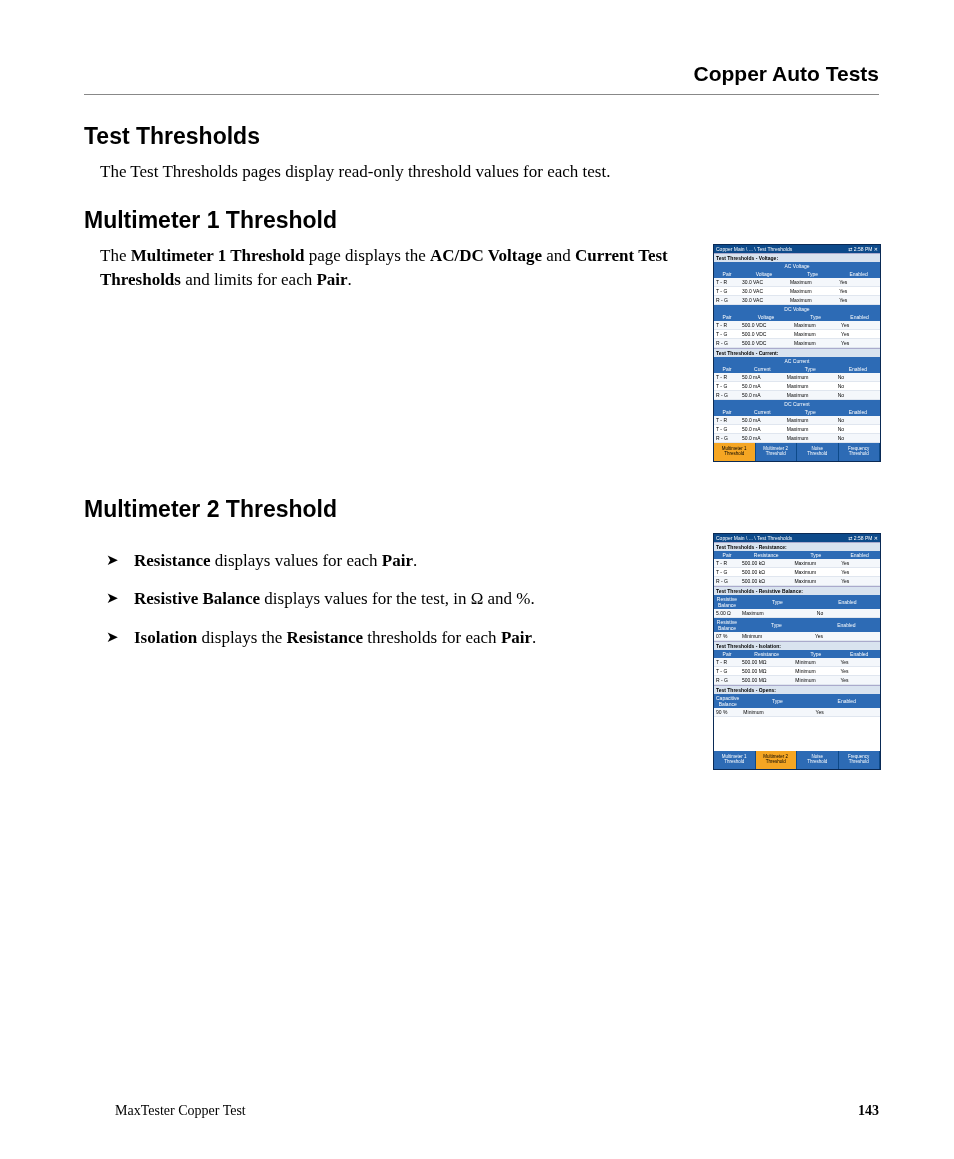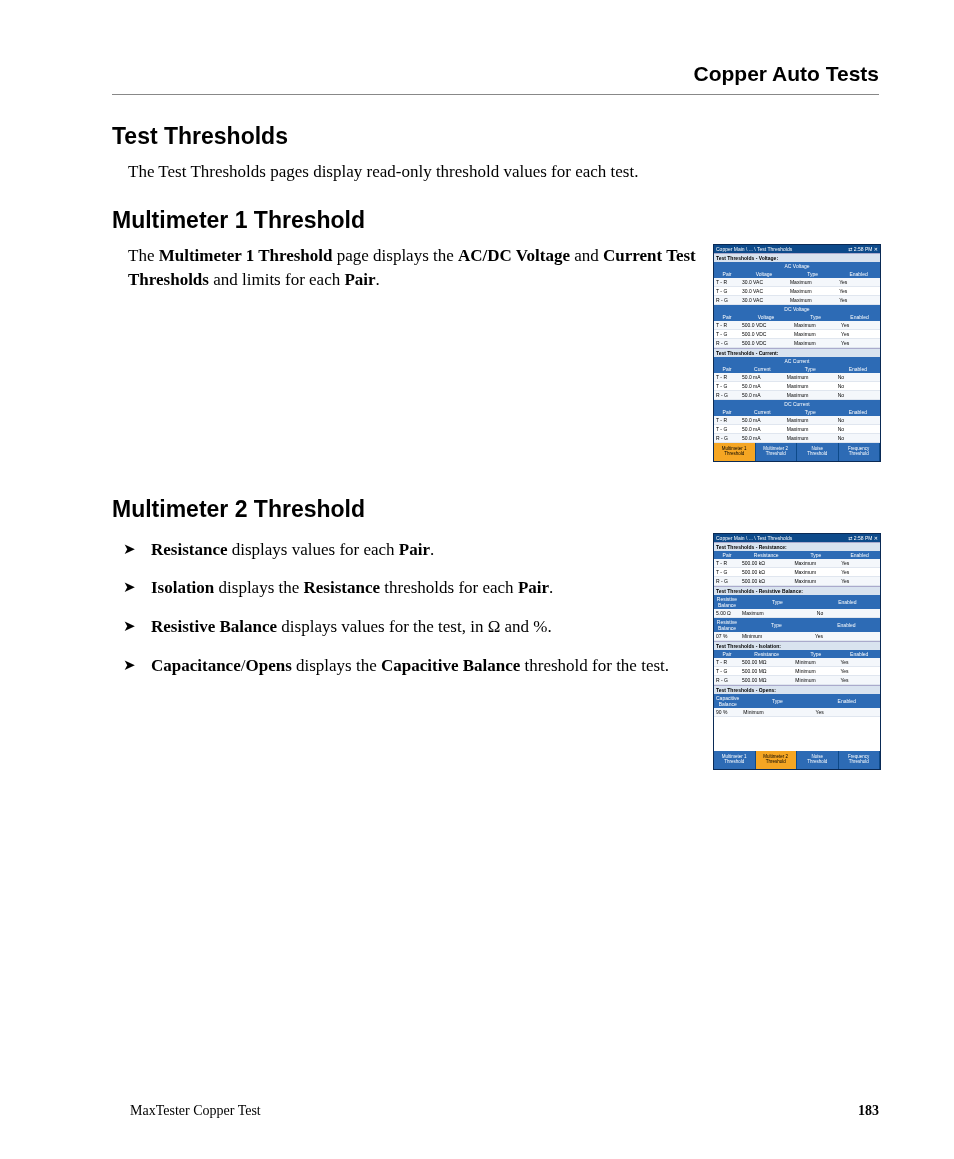--- a/index.html
+++ b/index.html
@@ -6,21 +6,21 @@
     margin: 0;
     background: #fff;
     font-family: Georgia, "Times New Roman", serif;
     color: #000;
   }
   .page {
     width: 954px;
     height: 1159px;
     position: relative;
     box-sizing: border-box;
-    padding: 62px 75px 0 112px;
+    padding: 62px 75px 0 84px;
   }
   .hdr {
     text-align: right;
     margin-bottom: 6px;
   }
   .hdr-title {
     font-family: Arial, Helvetica, sans-serif;
     font-weight: 700;
     font-size: 21px;
   }
@@ -46,21 +46,21 @@
     line-height: 1.45;
     margin: 0 0 14px 16px;
   }
   .row {
     display: flex;
     align-items: flex-start;
     gap: 4px;
   }
   .txtcol { flex: 1; }
   .figcol { width: 166px; flex: 0 0 166px; }
-  .bullets { list-style: none; padding: 0; margin: 5px; }
+  .bullets { list-style: none; padding: 0; margin: 16px; }
   .bullets li {
     position: relative;
     padding-left: 34px;
     font-size: 17px;
     line-height: 1.45;
     margin-bottom: 14px;
   }
   .bullets li::before {
     content: "➤";
     position: absolute;
@@ -136,21 +136,21 @@
     display: flex;
     flex-direction: column;
     justify-content: center;
   }
   .fig .tab.active { background: #f5a623; color: #000; }
   .fig .fill { background:#fff; height:34px; }
 
   .footer {
     position: absolute;
     bottom: 40px;
-    left: 130px;
+    left: 115px;
     right: 75px;
     display: flex;
     justify-content: space-between;
     font-size: 14px;
   }
   .footer .pn { font-weight: 700; }
 </style>
 </head>
 <body>
 
@@ -314,23 +314,22 @@
           </div>
         </div>
     </div>
   </div>
 
   <h2 style="margin-top:34px;">Multimeter 2 Threshold</h2>
   <div class="row">
     <div class="txtcol">
       <ul class="bullets" id="bullets">
           <li><b>Resistance</b> displays values for each <b>Pair</b>.</li>
+          <li><b>Resistive Balance</b> displays values for the test, in Ω and %.</li>
           <li><b>Isolation</b> displays the <b>Resistance</b> thresholds for each <b>Pair</b>.</li>
-          <li><b>Resistive Balance</b> displays values for the test, in Ω and %.</li>
-          <li><b>Capacitance</b>/<b>Opens</b> displays the <b>Capacitive Balance</b> threshold for the test.</li>
         </ul>
     </div>
     <div class="figcol">
       <div class="fig" id="fig2">
           <div class="status">
             <span>Copper Main \ ... \ Test Thresholds</span>
             <span>⇄ 2:58 PM ✕</span>
           </div>
           <div class="sectitle">Test Thresholds - Resistance:</div>
           <table>
@@ -452,15 +451,15 @@
               <span>Frequency</span>
               <span>Threshold</span>
             </div>
           </div>
         </div>
     </div>
   </div>
 
   <div class="footer">
     <span>MaxTester Copper Test</span>
-    <span class="pn">183</span>
+    <span class="pn">143</span>
   </div>
 </div>
 
 </body></html>

